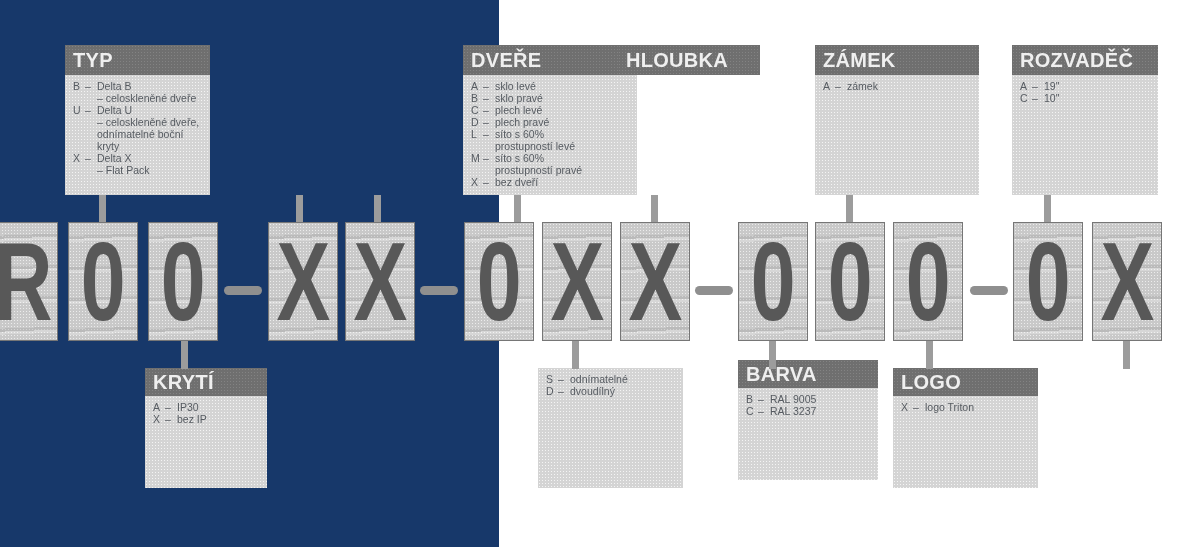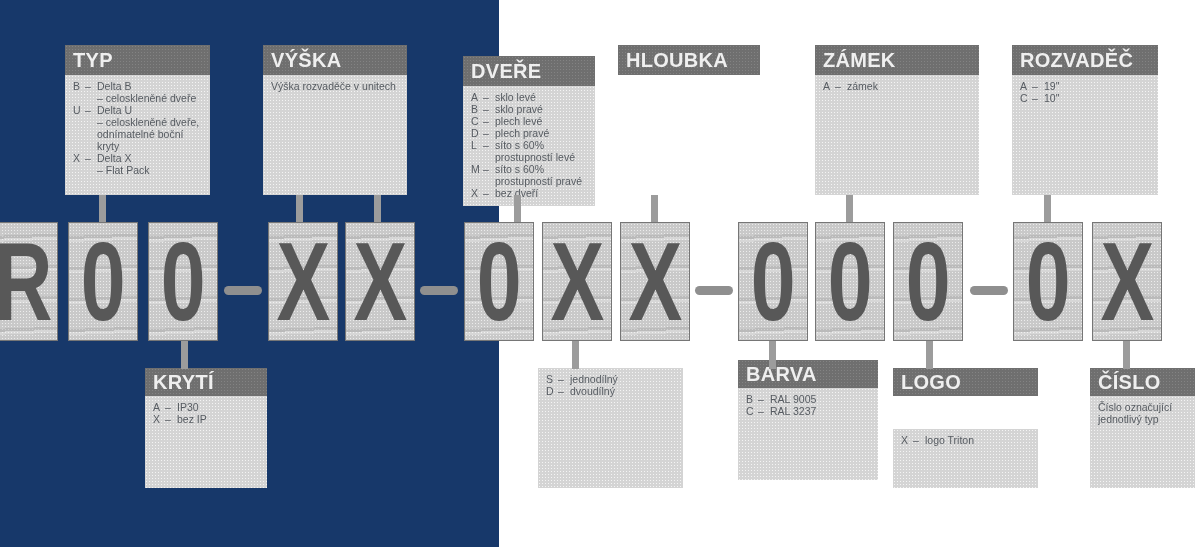--- a/index.html
+++ b/index.html
@@ -79,28 +79,22 @@
 kryty</div>
       <div class="row">
         <span class="k">X</span>
           <span class="sep">–</span>
           <span class="d">Delta X</span>
       </div>
       <div class="cont">– Flat Pack</div>
     </div>
   </div>
 
-  <div class="lbox" style="left:263px;top:45px;width:144px;height:150px;">
-    <div class="hdr">VÝŠKA</div>
-    <div class="bdy">
-      <div class="plain">Výška rozvaděče v unitech</div>
-    </div>
-  </div>
-
-  <div class="lbox" style="left:463px;top:56px;width:132px;height:150px;">
+
+  <div class="lbox" style="left:463px;top:45px;width:174px;height:150px;">
     <div class="hdr">DVEŘE</div>
     <div class="bdy">
       <div class="row">
         <span class="k">A</span>
           <span class="sep">–</span>
           <span class="d">sklo levé</span>
       </div>
       <div class="row">
         <span class="k">B</span>
           <span class="sep">–</span>
@@ -181,21 +175,21 @@
           <span class="d">bez IP</span>
       </div>
     </div>
   </div>
 
   <div class="lbox bottom" style="left:538px;top:368px;width:145px;height:120px;">
     <div class="bdy">
       <div class="row">
         <span class="k">S</span>
           <span class="sep">–</span>
-          <span class="d">jednodílný</span>
+          <span class="d">odnímatelné</span>
       </div>
       <div class="row">
         <span class="k">D</span>
           <span class="sep">–</span>
           <span class="d">dvoudílný</span>
       </div>
     </div>
   </div>
 
   <div class="lbox bottom" style="left:738px;top:360px;width:140px;height:120px;">
@@ -207,38 +201,31 @@
           <span class="d">RAL 9005</span>
       </div>
       <div class="row">
         <span class="k">C</span>
           <span class="sep">–</span>
           <span class="d">RAL 3237</span>
       </div>
     </div>
   </div>
 
-  <div class="lbox bottom" style="left:893px;top:368px;width:145px;height:120px;gap:33px;">
+  <div class="lbox bottom" style="left:893px;top:368px;width:145px;height:120px;">
     <div class="hdr">LOGO</div>
     <div class="bdy">
       <div class="row">
         <span class="k">X</span>
           <span class="sep">–</span>
           <span class="d">logo Triton</span>
       </div>
     </div>
   </div>
 
-  <div class="lbox bottom" style="left:1090px;top:368px;width:105px;height:120px;">
-    <div class="hdr">ČÍSLO</div>
-    <div class="bdy">
-      <div class="plain">Číslo označující
-jednotlivý typ</div>
-    </div>
-  </div>
 
   <div class="conn topline" style="left:99px;"></div>
   <div class="conn topline" style="left:296px;"></div>
   <div class="conn topline" style="left:374px;"></div>
   <div class="conn topline" style="left:514px;"></div>
   <div class="conn topline" style="left:651px;"></div>
   <div class="conn topline" style="left:846px;"></div>
   <div class="conn topline" style="left:1044px;"></div>
 
   <div class="conn botline" style="left:181px;"></div>

